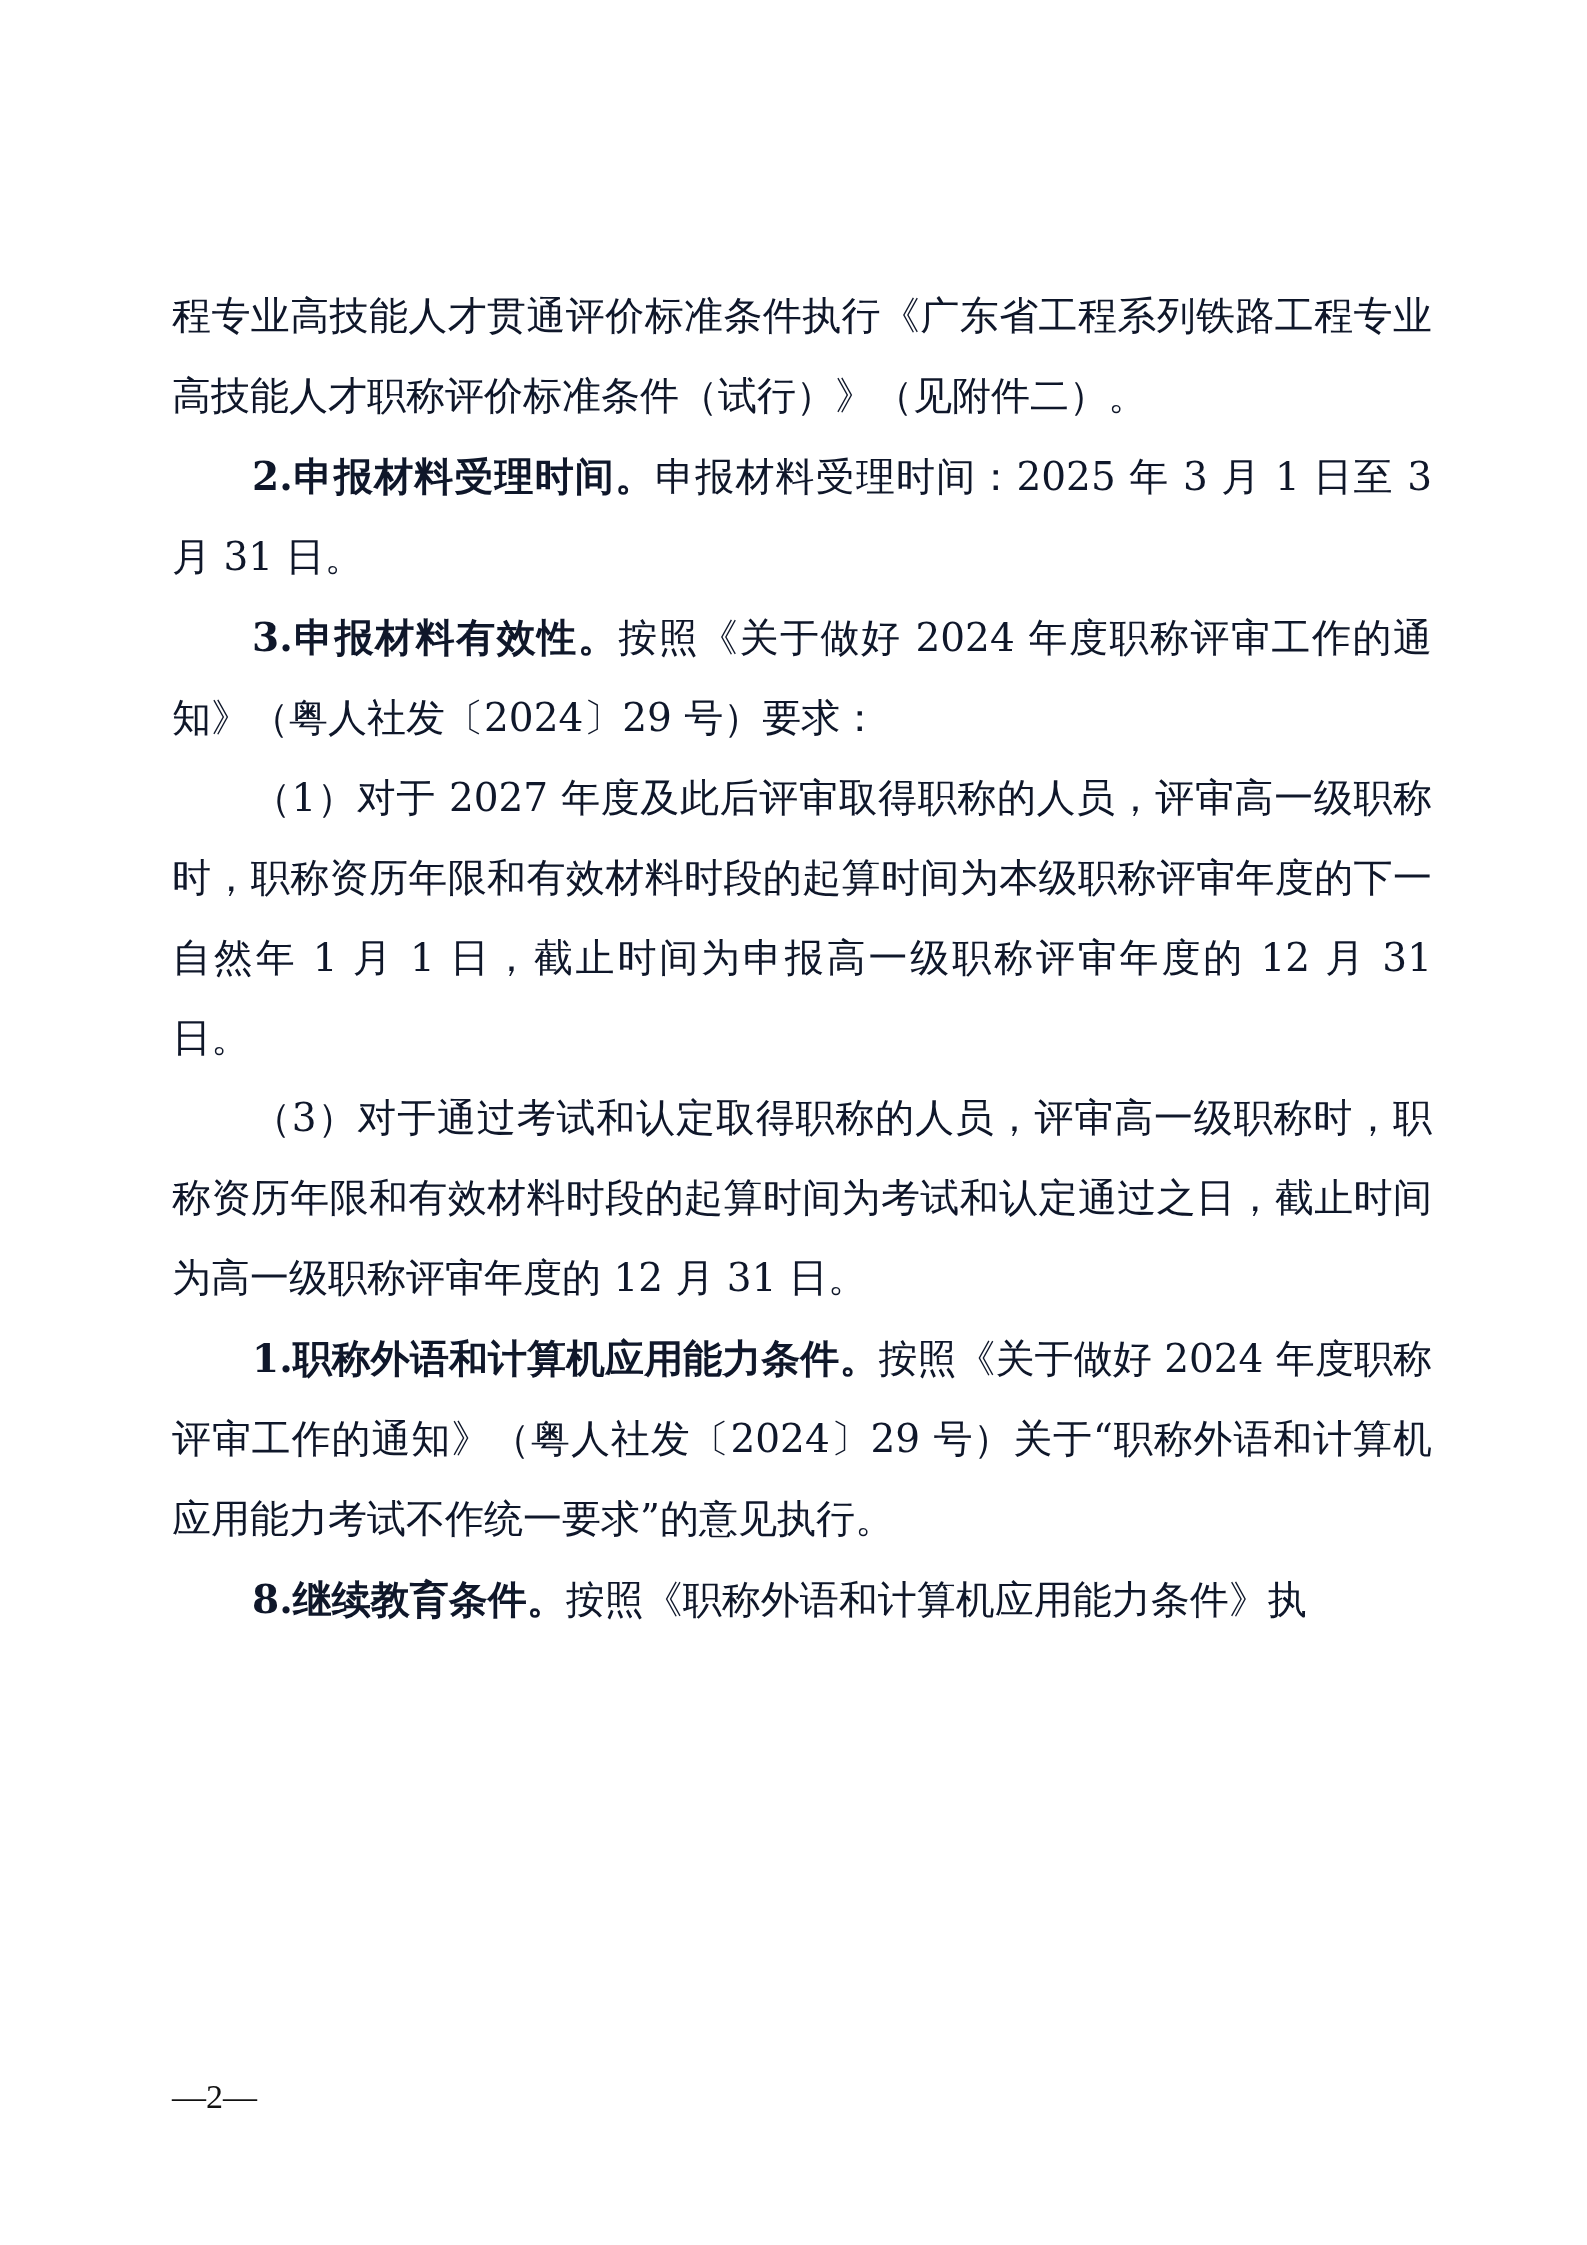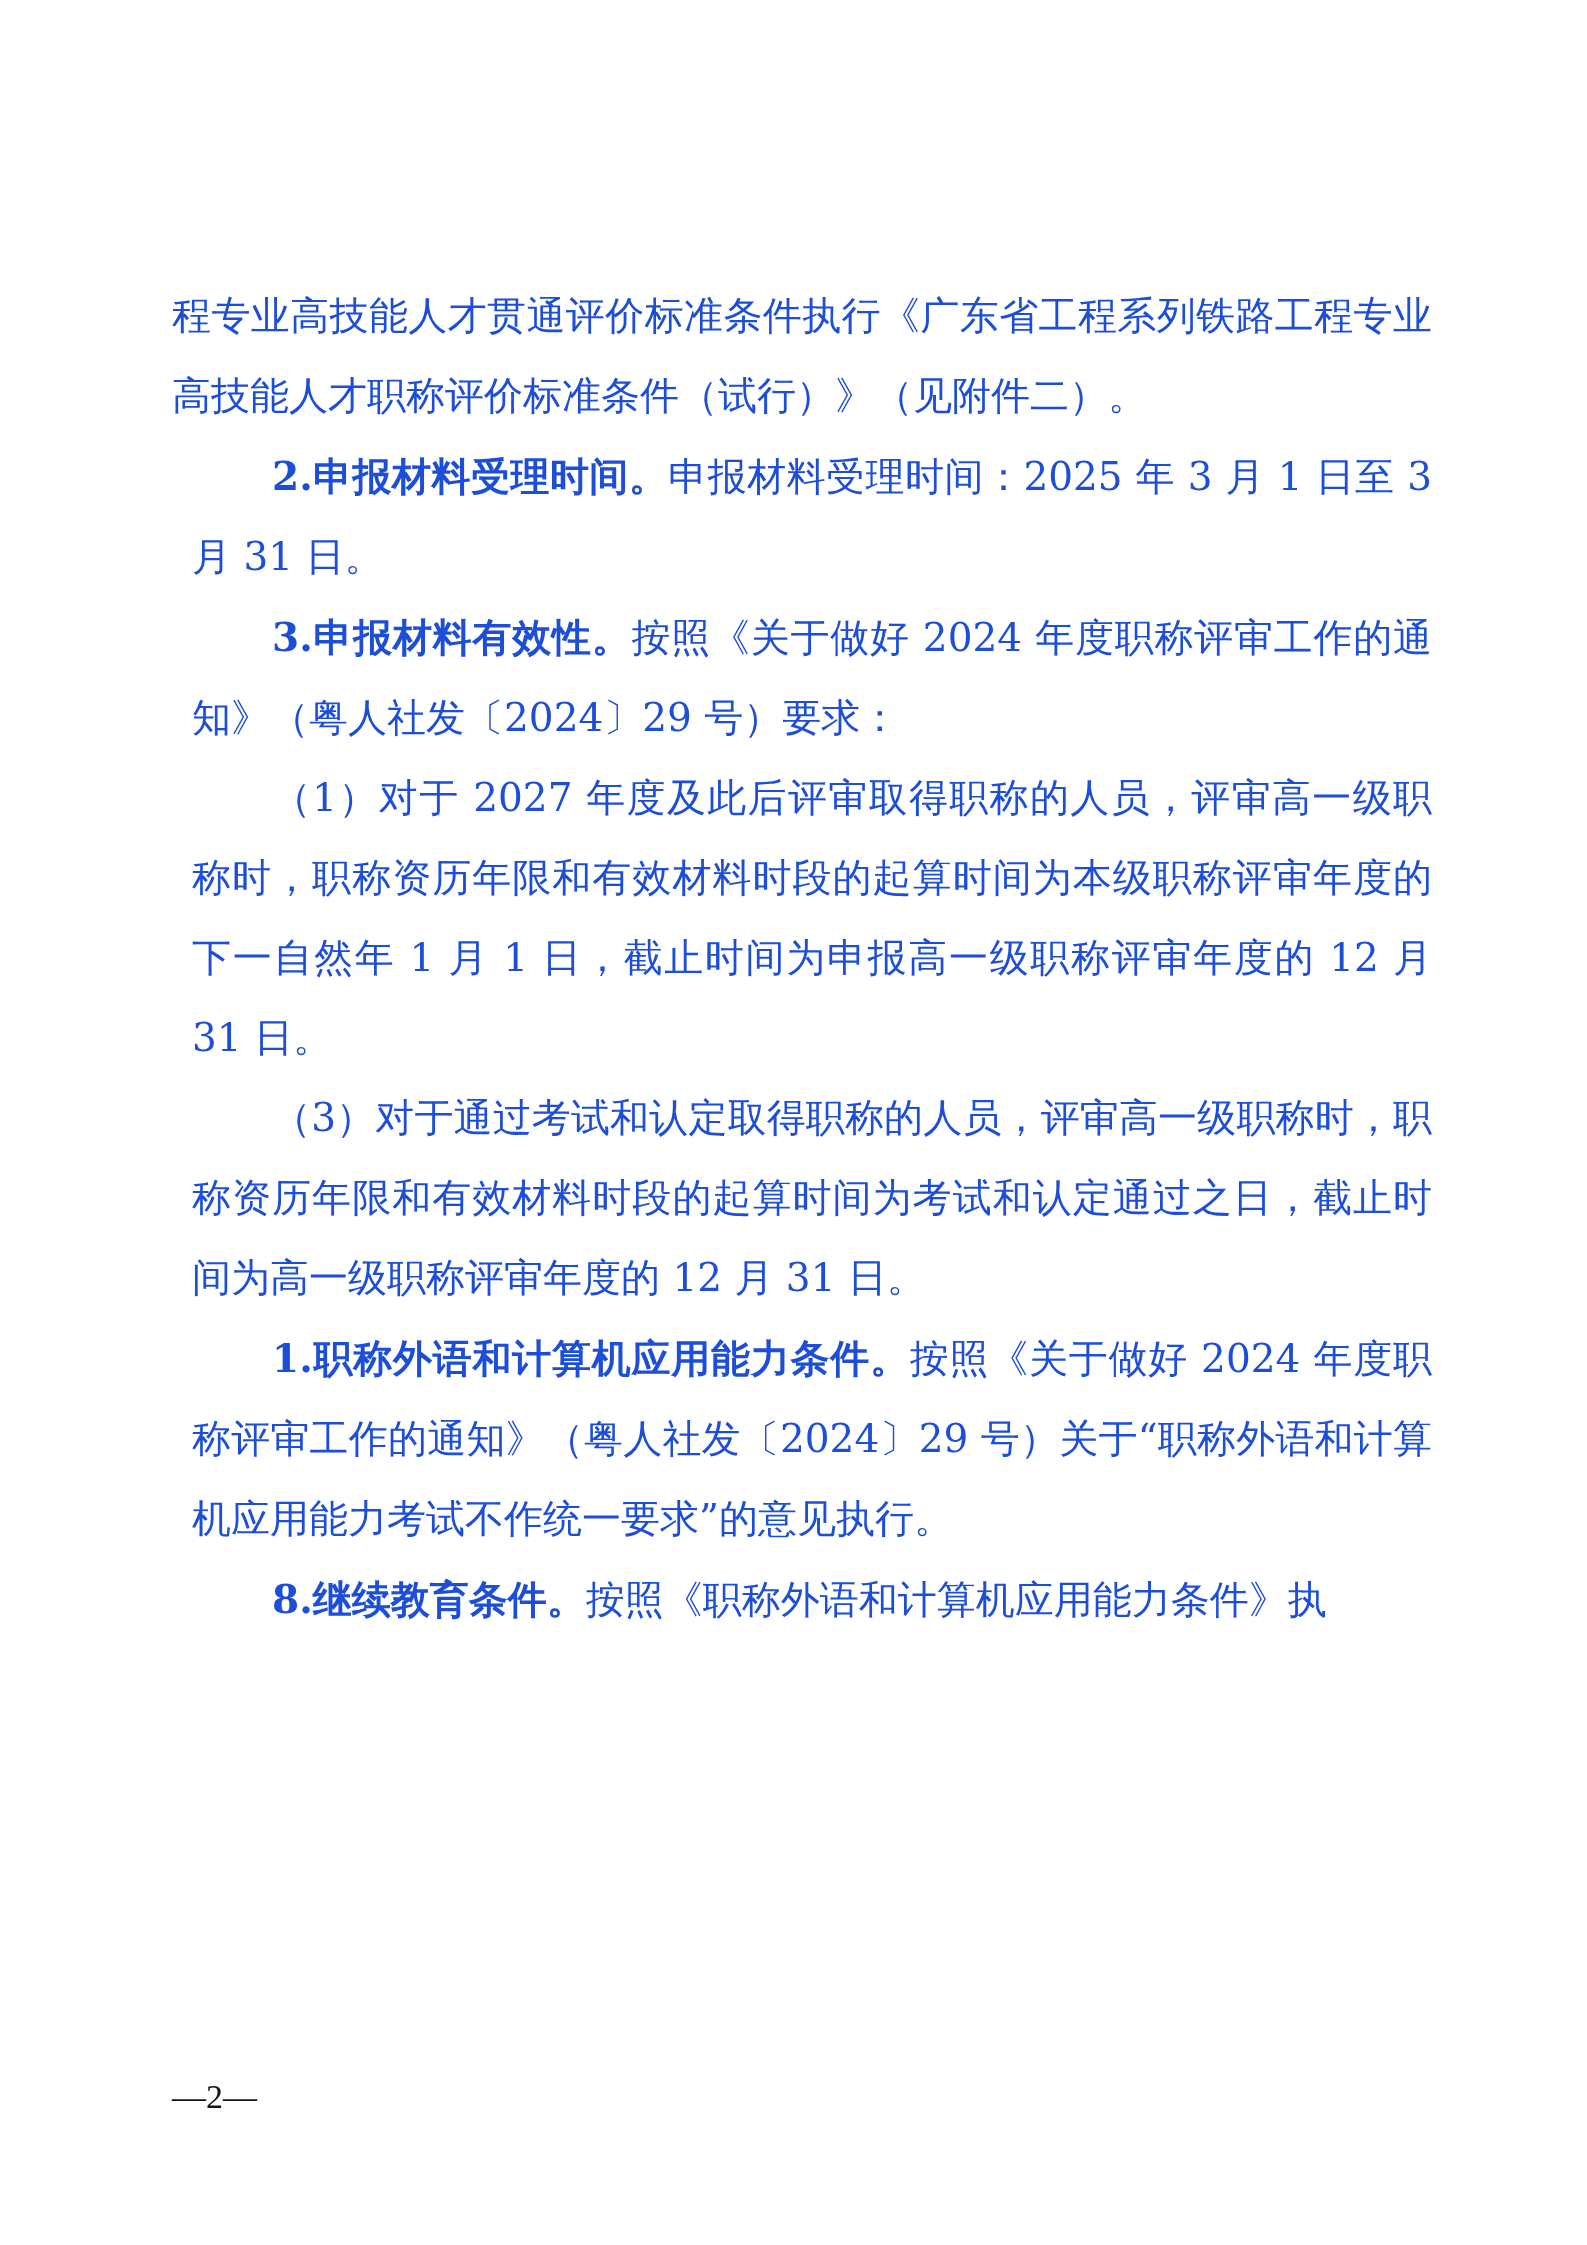--- a/index.html
+++ b/index.html
@@ -1,23 +1,23 @@
 <!DOCTYPE html>
 <html><head>
 <meta charset="utf-8">
 <style>
   html, body { margin: 0; padding: 0; background: #ffffff; }
   body { width: 1587px; height: 2245px; position: relative; overflow: hidden; }
   .page {
     position: absolute; left: 172px; top: 276px; width: 1260px;
     font-family: "DejaVu Serif", "Liberation Serif", serif;
-    font-size: 39px; line-height: 80px; color: #1d4ed8;
+    font-size: 39px; line-height: 80px; color: #0f172a;
   }
   .para { margin: 0; text-align: justify; text-align-last: left; }
-  .indent { text-indent: 80px; margin-left: 20px; }
+  .indent { text-indent: 80px; }
   .bold { font-weight: bold; }
   .footer {
     position: absolute; left: 172px; top: 2078px;
     font-family: "Liberation Serif", "DejaVu Serif", serif;
     font-size: 34px; color: #111111;
   }
 </style>
 </head>
 <body>
 

